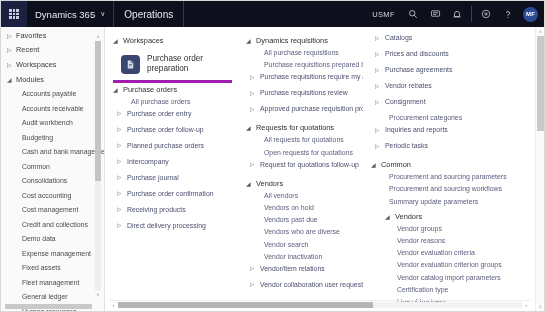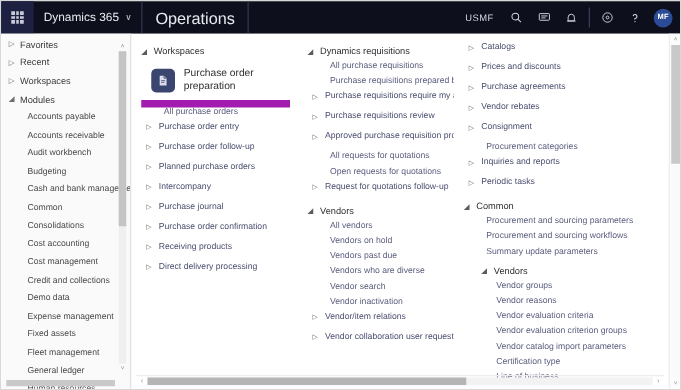--- a/index.html
+++ b/index.html
@@ -45,21 +45,21 @@
     color: #e9eaef;
     font-size: 9.5px;
     padding: 0 8px;
     display: flex; align-items: center; gap: 5px;
     height: 26px;
     border-right: 1px solid #33364d;
   }
   .brand .chev { font-size: 7px; opacity: .85; }
   .module-name {
     color: #e9eaef;
-    font-size: 13px;
+    font-size: 10px;
     padding: 0 10px;
     height: 26px;
     display: flex; align-items: center;
     border-right: 1px solid #33364d;
   }
   .header-spacer { flex: 1; }
   .header-right {
     display: flex; align-items: center; height: 26px;
     padding-right: 6px;
   }
@@ -179,21 +179,21 @@
   .node .tri { width: 10px; flex: none; color: #6b6b6b; font-size: 5.5px; padding-top: .5px; }
   .node.leaf { padding-left: 18px; min-height: 12.2px; color:#5a5d7d; }
   .node.collapsible { min-height: 16px; }
   .node-sub { padding-left: 26px !important; }
 
   
   .ws-tile {
     display: flex; align-items: center;
     gap: 7px;
     padding: 5px 2px 5px 8px;
-    border-bottom: 6px solid #a21caf;
+    border-bottom: 3px solid #a21caf;
     min-height: 32px;
   }
   .ws-icon {
     width: 19px; height: 19px; border-radius: 4px;
     background: #3a4570;
     flex: none;
     display: flex; align-items: center; justify-content: center;
   }
   .ws-label {
     font-size: 8.2px; color: #2f2f2f; line-height: 1.25;
@@ -365,20 +365,24 @@
             <span class="ws-icon">
               <svg width="11" height="11" viewBox="0 0 16 16" fill="none" stroke="#e9ebf4" stroke-width="1.25">
                 <path d="M4 2.2h5l3 3v8.6H4z" fill="#e9ebf4" stroke="none" opacity=".92"></path>
                 <path d="M9 2.2v3h3" stroke="#3a4570" stroke-width="1"></path>
                 <line x1="5.7" y1="8" x2="10.3" y2="8" stroke="#3a4570" stroke-width=".9"></line>
                 <line x1="5.7" y1="10" x2="9.3" y2="10" stroke="#3a4570" stroke-width=".9"></line>
               </svg>
             </span>
             <span class="ws-label">Purchase order preparation</span>
           </div>
+          <div class="grp-head">
+            <span class="tri-open">◢</span>
+            <span>Purchase orders</span>
+          </div>
           <div class="node leaf">
             <span>All purchase orders</span>
           </div>
           <div class="node collapsible">
             <span class="tri">▷</span>
             <span>Purchase order entry</span>
           </div>
           <div class="node collapsible">
             <span class="tri">▷</span>
             <span>Purchase order follow-up</span>
@@ -423,20 +427,24 @@
             <span class="tri">▷</span>
             <span>Purchase requisitions require my action</span>
           </div>
           <div class="node collapsible">
             <span class="tri">▷</span>
             <span>Purchase requisitions review</span>
           </div>
           <div class="node collapsible">
             <span class="tri">▷</span>
             <span>Approved purchase requisition processing</span>
+          </div>
+          <div class="grp-head">
+            <span class="tri-open">◢</span>
+            <span>Requests for quotations</span>
           </div>
           <div class="node leaf">
             <span>All requests for quotations</span>
           </div>
           <div class="node leaf">
             <span>Open requests for quotations</span>
           </div>
           <div class="node collapsible">
             <span class="tri">▷</span>
             <span>Request for quotations follow-up</span>

